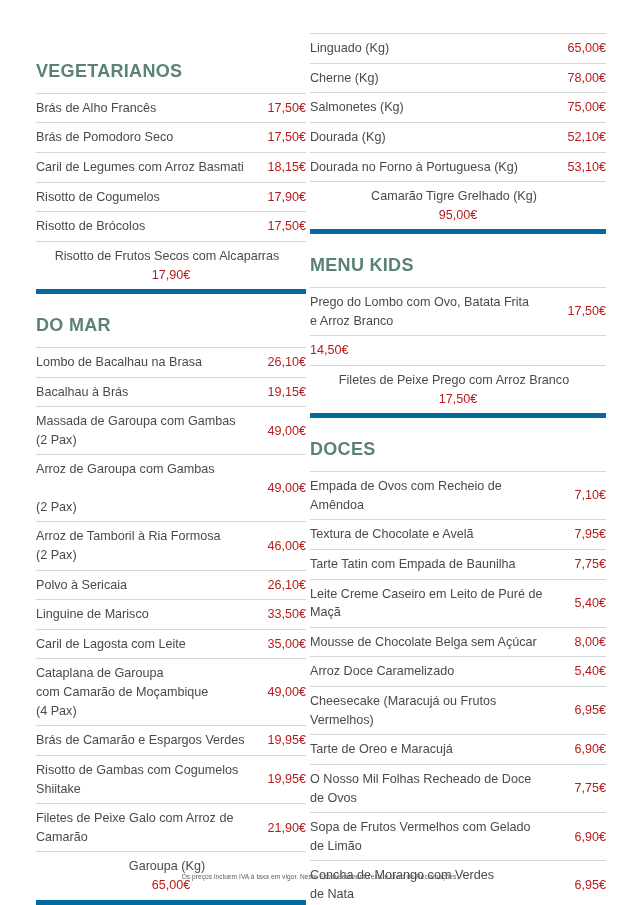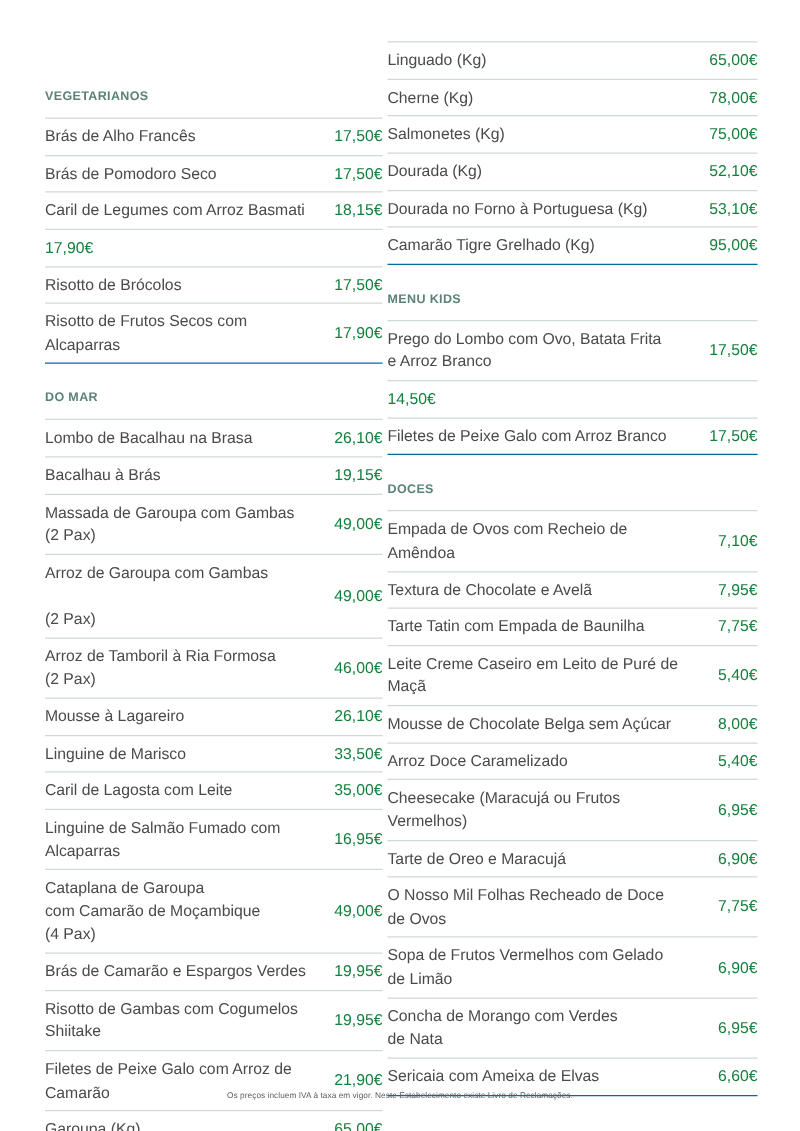--- a/index.html
+++ b/index.html
@@ -39,56 +39,57 @@
     width: 334px;
     padding-left: 4px;
     padding-right: 34px;
     padding-top: 33px;
   }
   .section + .section {
     margin-top: 22px;
   }
   .section-title {
     color: #5a8278;
-    font-size: 10px;
+    font-size: 18px;
     font-weight: bold;
     letter-spacing: 0.3px;
     line-height: 1.1;
-    margin: 14px 0 11px 0;
+    margin: 4px 0 11px 0;
     text-transform: uppercase;
   }
   .items {
     margin: 0;
     padding: 0;
     list-style: none;
   }
   .item {
     display: flex;
     flex-direction: row;
     align-items: center;
     justify-content: space-between;
     border-top: 1px solid #cfd9d5;
     padding: 5px 0 5px 0;
     min-height: 16px;
   }
   .items > .item:last-child {
-    border-bottom: 1px solid #0369a1;
+    border-bottom: 5px solid #0369a1;
+    flex-direction: column;
   }
   .item-name {
     font-size: 12.6px;
     line-height: 1.48;
     color: #4a4a4a;
     padding-right: 8px;
     white-space: pre-line;
     flex: 1 1 auto;
   }
   .item-price {
     font-size: 12.6px;
     line-height: 1.48;
-    color: #15803d;
+    color: #b91c1c;
     white-space: nowrap;
     flex: 0 0 auto;
     text-align: right;
   }
   .footer {
     position: absolute;
     left: 0;
     right: 0;
     top: 873px;
     text-align: center;
@@ -113,20 +114,21 @@
             </li>
             <li class="item">
               <span class="item-name">Brás de Pomodoro Seco</span>
               <span class="item-price">17,50€</span>
             </li>
             <li class="item">
               <span class="item-name">Caril de Legumes com Arroz Basmati</span>
               <span class="item-price">18,15€</span>
             </li>
             <li class="item">
+              <span class="item-name">Risotto de Cogumelos</span>
               <span class="item-price">17,90€</span>
             </li>
             <li class="item">
               <span class="item-name">Risotto de Brócolos</span>
               <span class="item-price">17,50€</span>
             </li>
             <li class="item">
               <span class="item-name">Risotto de Frutos Secos com Alcaparras</span>
               <span class="item-price">17,90€</span>
             </li>
@@ -153,35 +155,30 @@
 
 (2 Pax)</span>
               <span class="item-price">49,00€</span>
             </li>
             <li class="item">
               <span class="item-name">Arroz de Tamboril à Ria Formosa
 (2 Pax)</span>
               <span class="item-price">46,00€</span>
             </li>
             <li class="item">
-              <span class="item-name">Mousse à Lagareiro</span>
+              <span class="item-name">Polvo à Sericaia</span>
               <span class="item-price">26,10€</span>
             </li>
             <li class="item">
               <span class="item-name">Linguine de Marisco</span>
               <span class="item-price">33,50€</span>
             </li>
             <li class="item">
               <span class="item-name">Caril de Lagosta com Leite</span>
               <span class="item-price">35,00€</span>
-            </li>
-            <li class="item">
-              <span class="item-name">Linguine de Salmão Fumado com
-Alcaparras</span>
-              <span class="item-price">16,95€</span>
             </li>
             <li class="item">
               <span class="item-name">Cataplana de Garoupa
 com Camarão de Moçambique
 (4 Pax)</span>
               <span class="item-price">49,00€</span>
             </li>
             <li class="item">
               <span class="item-name">Brás de Camarão e Espargos Verdes</span>
               <span class="item-price">19,95€</span>
@@ -238,21 +235,21 @@
           <ul class="items">
             <li class="item">
               <span class="item-name">Prego do Lombo com Ovo, Batata Frita
 e Arroz Branco</span>
               <span class="item-price">17,50€</span>
             </li>
             <li class="item">
               <span class="item-price">14,50€</span>
             </li>
             <li class="item">
-              <span class="item-name">Filetes de Peixe Galo com Arroz Branco</span>
+              <span class="item-name">Filetes de Peixe Prego com Arroz Branco</span>
               <span class="item-price">17,50€</span>
             </li>
           </ul>
         </div>
         <div class="section">
           <h2 class="section-title">DOCES</h2>
           <ul class="items">
             <li class="item">
               <span class="item-name">Empada de Ovos com Recheio de
 Amêndoa</span>

